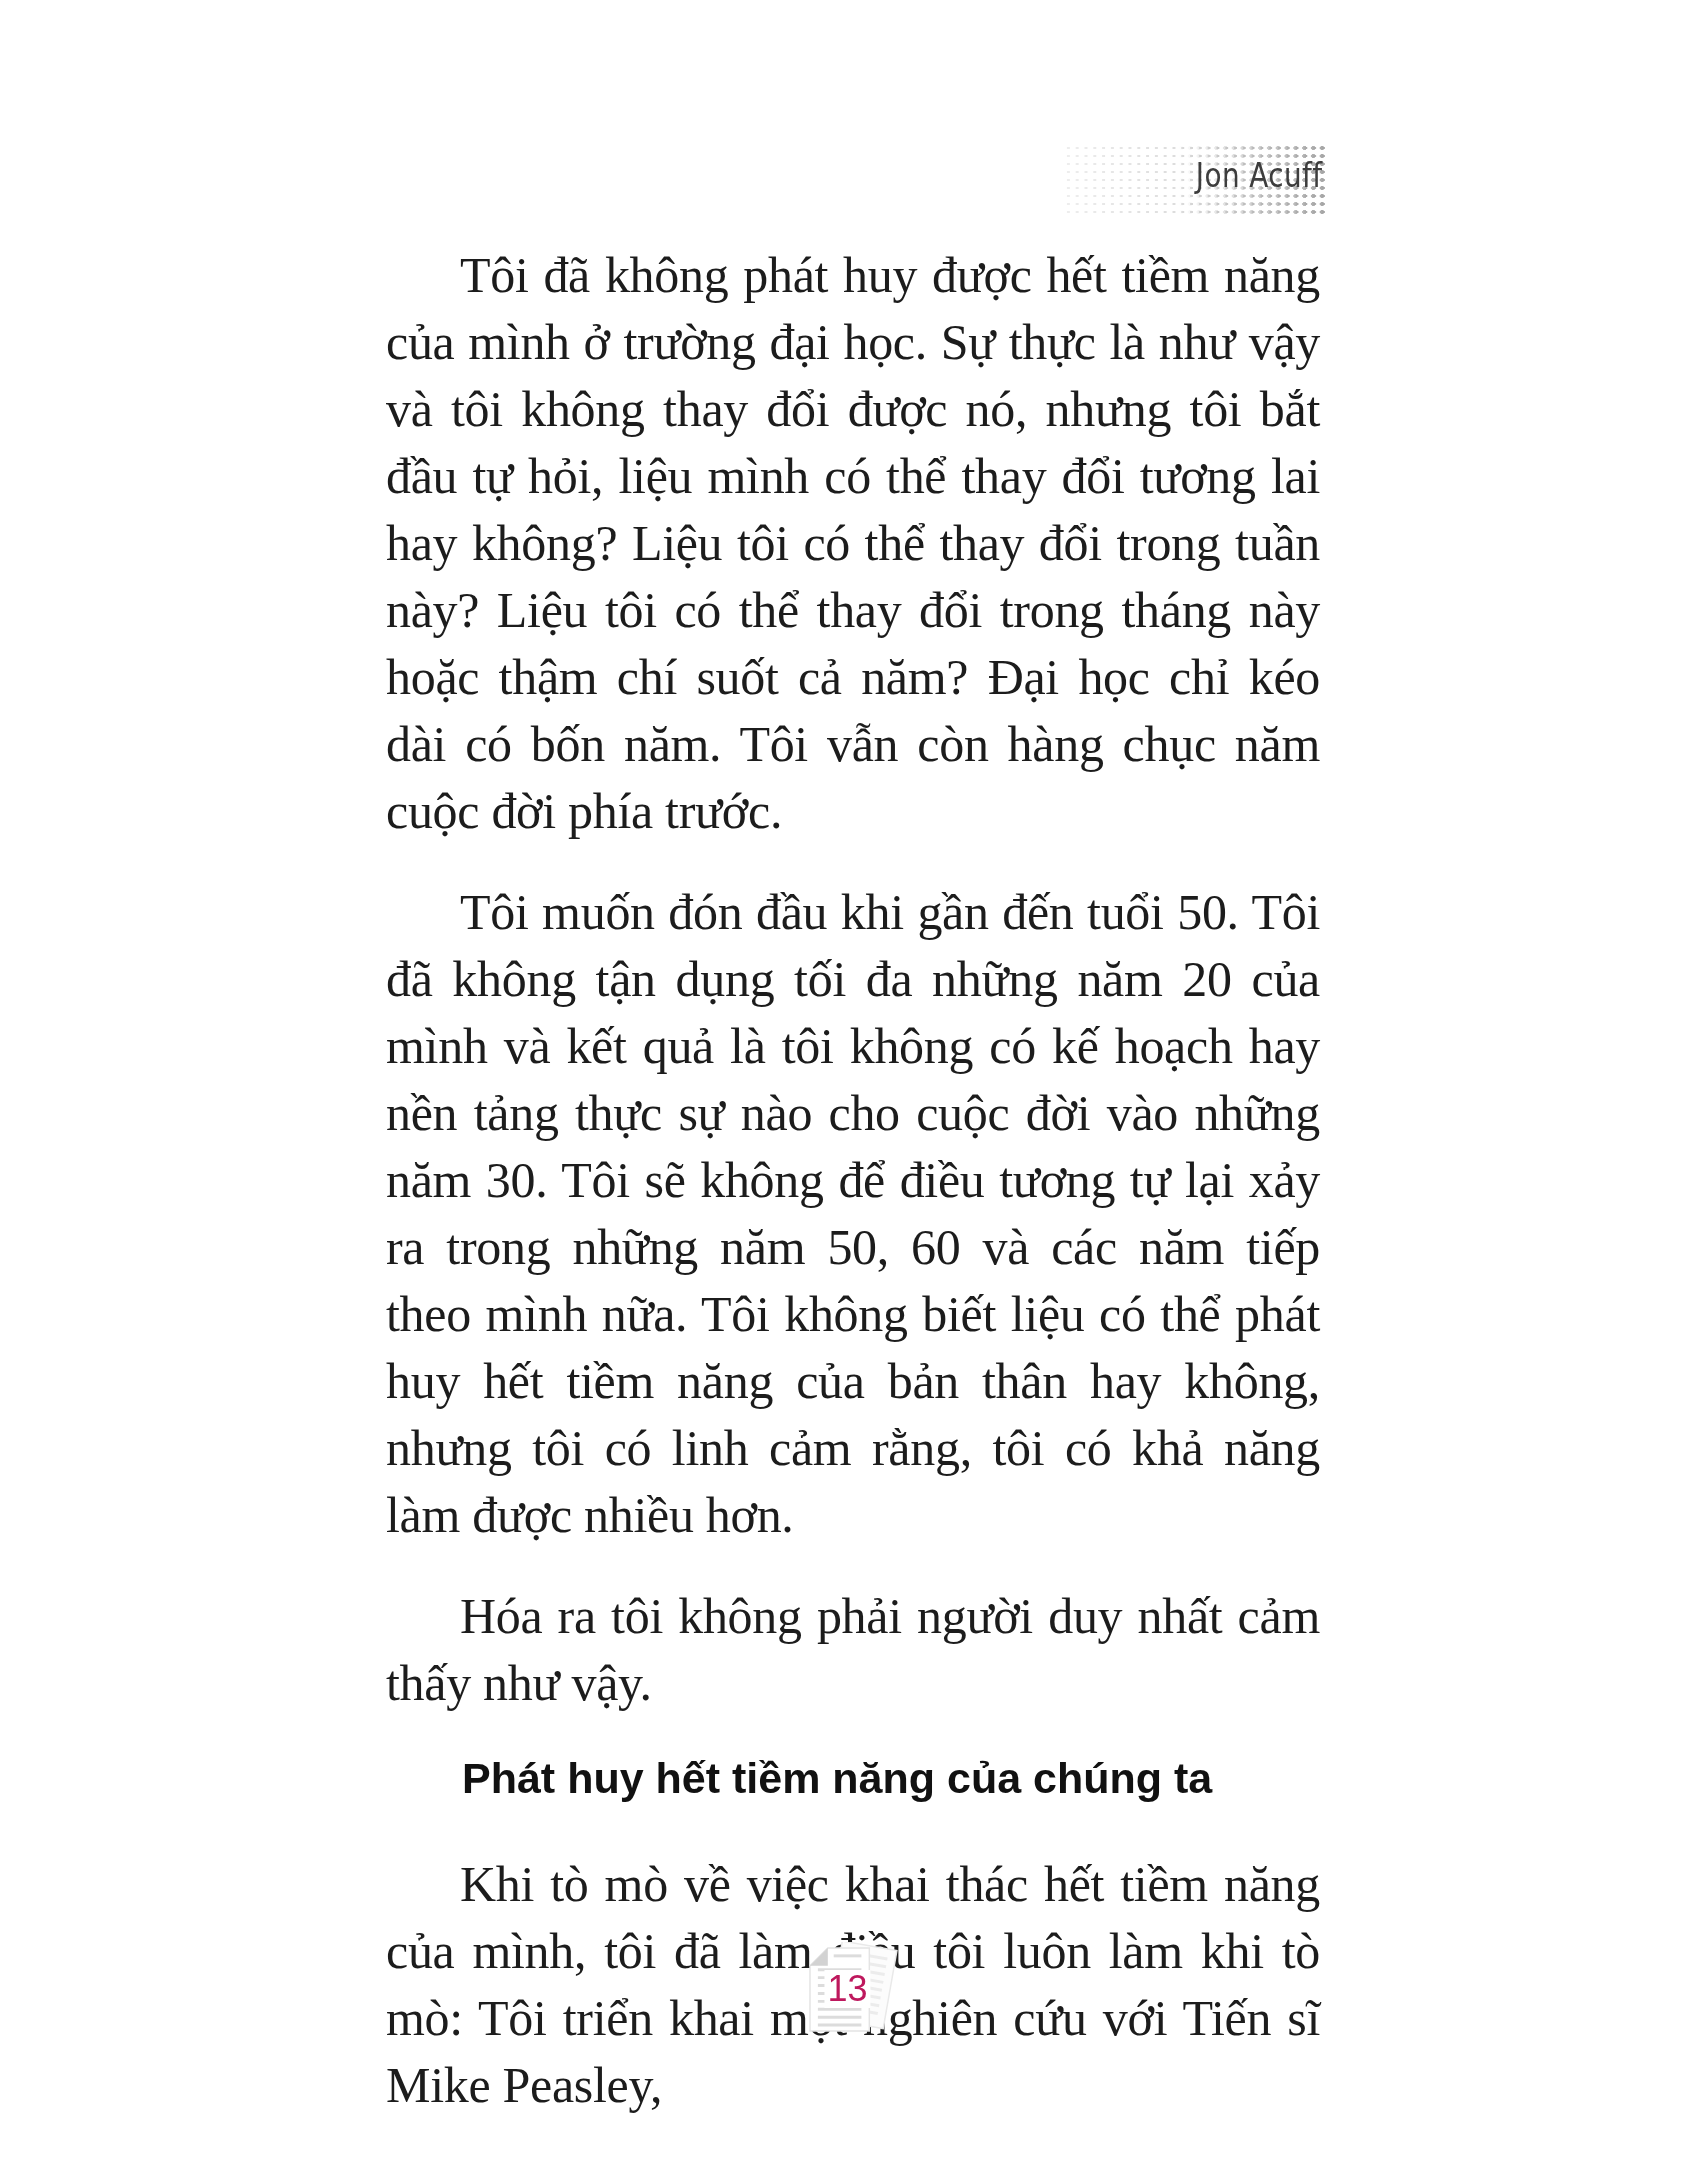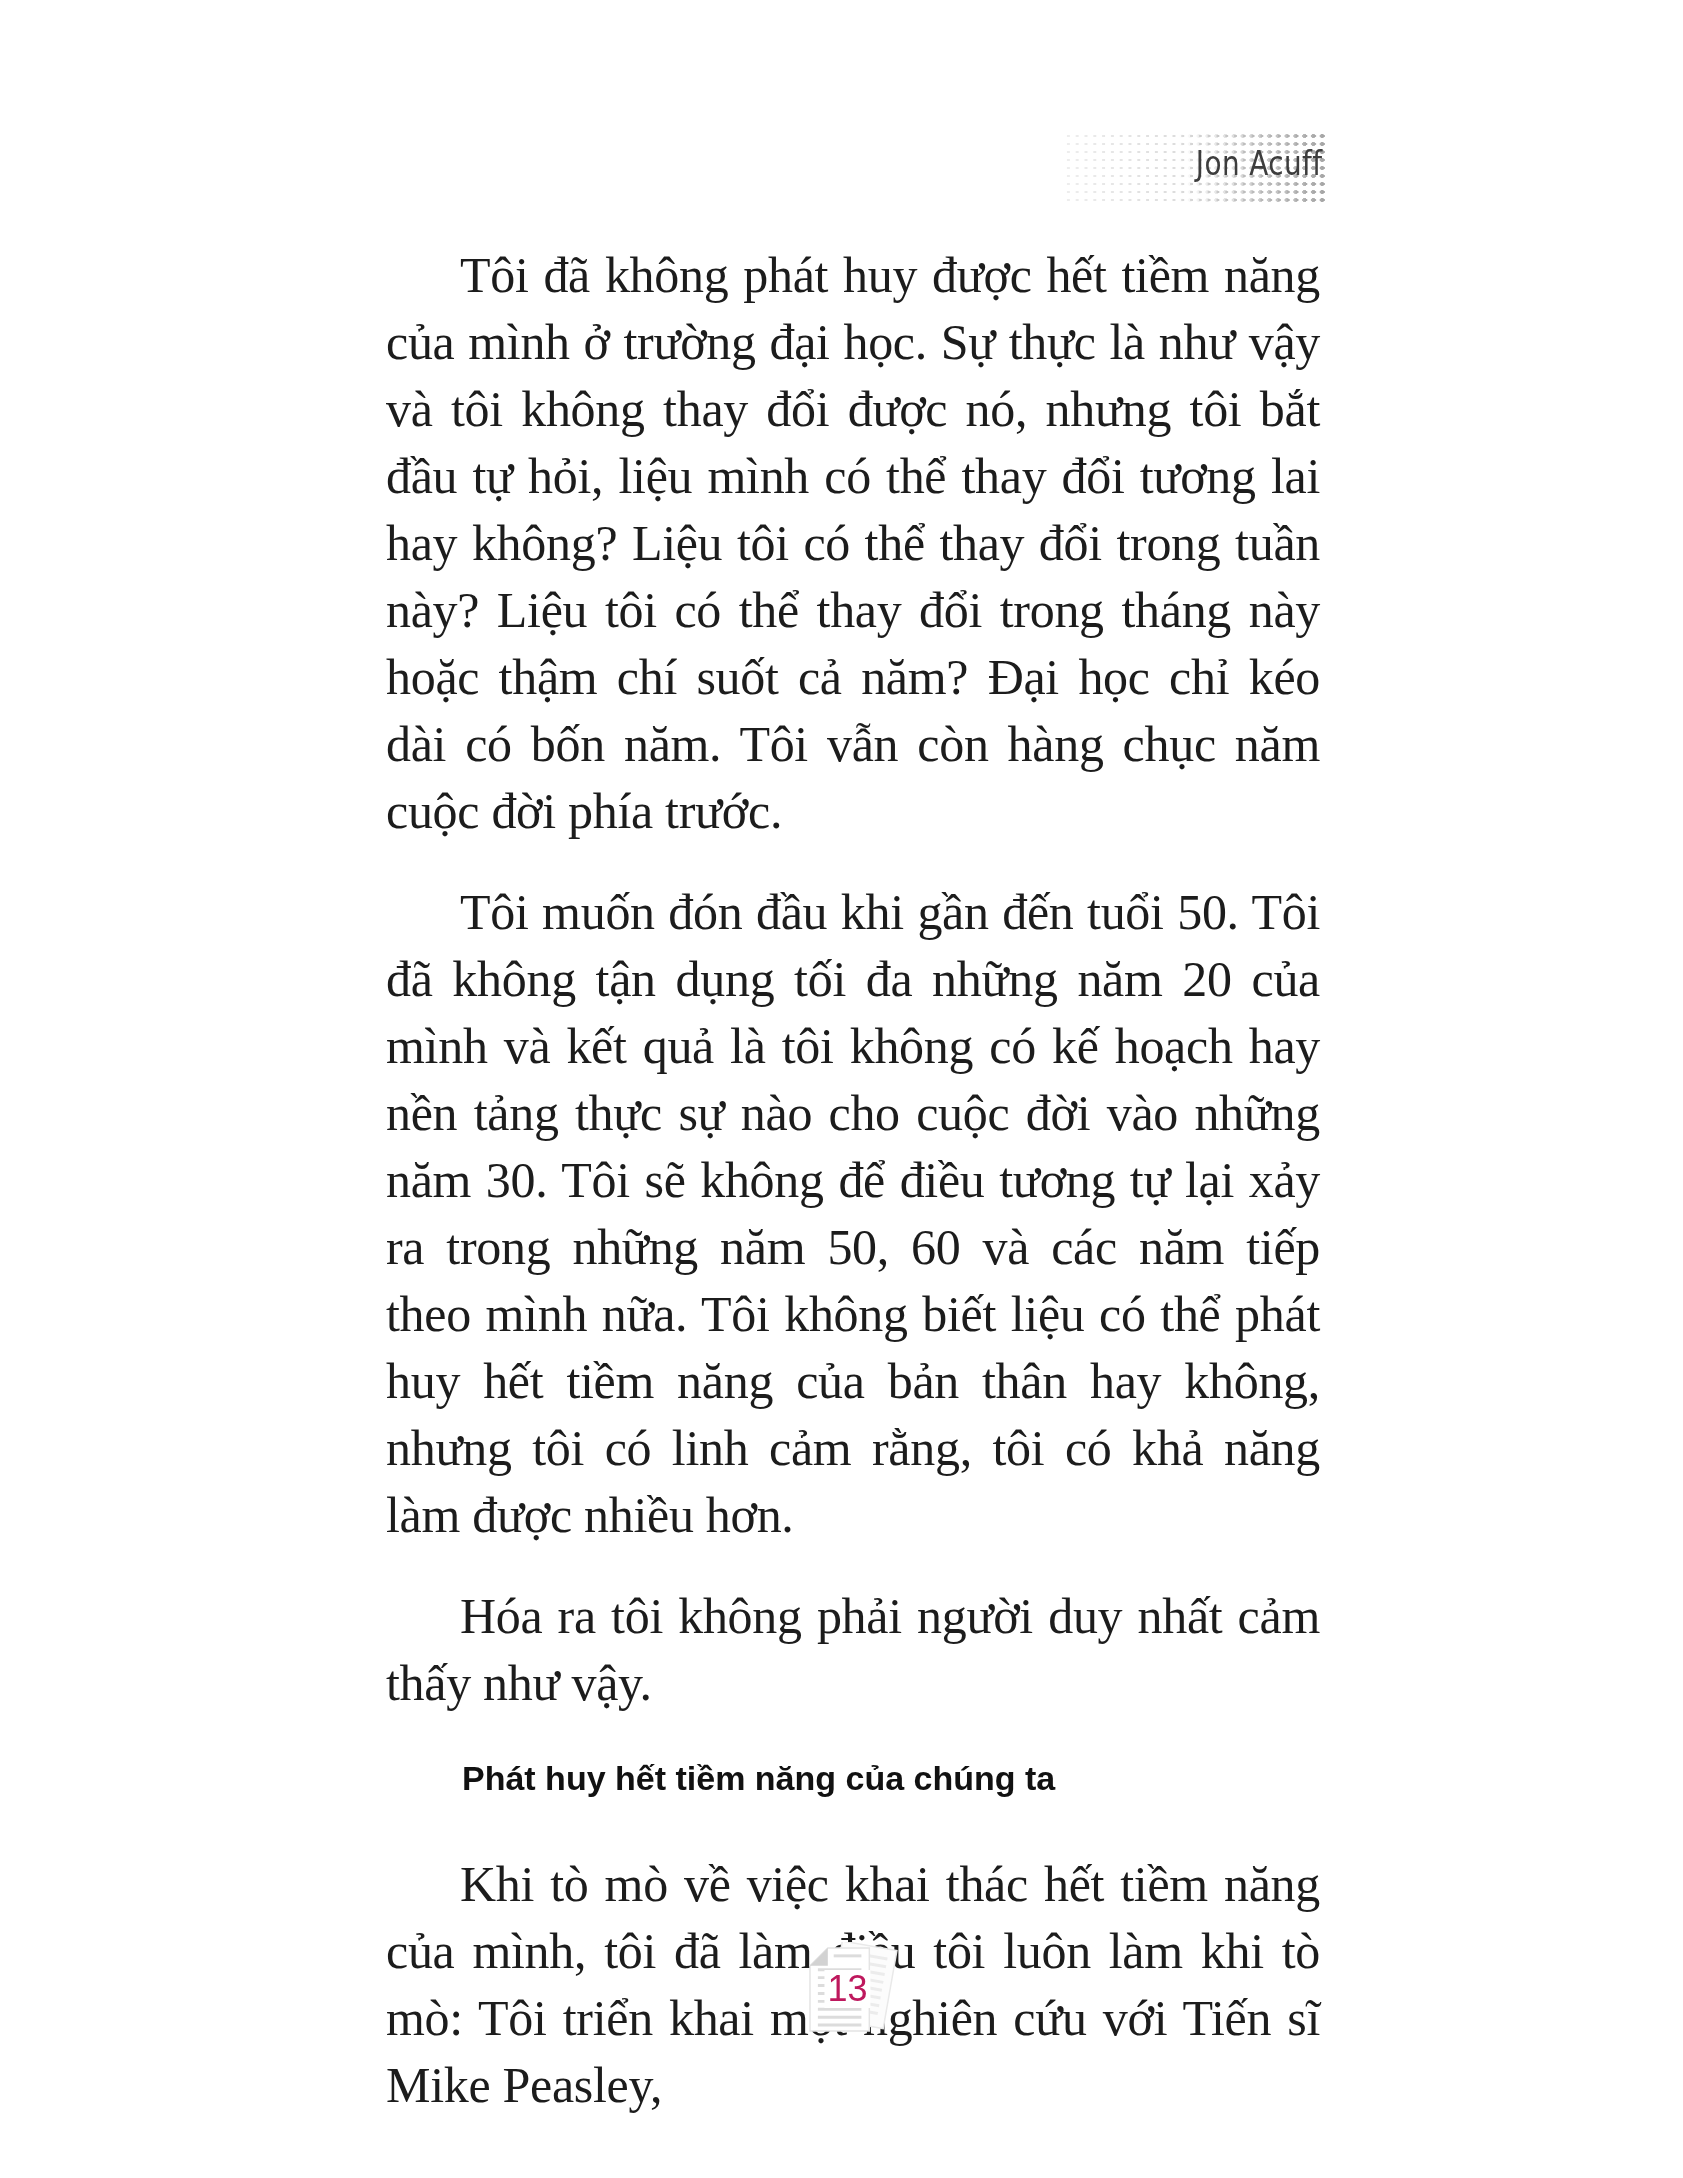--- a/index.html
+++ b/index.html
@@ -17,21 +17,21 @@
     width: 1683px;
     height: 2178px;
     position: relative;
     overflow: hidden;
     font-family: "Liberation Serif", "DejaVu Serif", serif;
     color: var(--text);
   }
   .page { position: absolute; inset: 0; }
 
   
-  .page-header { position: absolute; top: 4px; left: 0; right: 0; height: 208px; margin-left: 44px; }
+  .page-header { position: absolute; top: 16px; left: 0; right: 0; height: 208px; margin-left: 44px; }
   .dots {
     position: absolute;
     top: 128px;
     height: 73px;
     pointer-events: none;
   }
   .dots-small {
     right: 356px;
     width: 263px;
     background-image: radial-gradient(circle, var(--dot) 1.3px, transparent 1.4px);
@@ -73,21 +73,21 @@
     line-height: 67px;
     text-align: justify;
     text-indent: 74px;
     letter-spacing: -0.3px;
     margin-bottom: 34px;
     color: var(--text);
   }
   .section-heading {
     font-family: "Liberation Sans", sans-serif;
     font-weight: bold;
-    font-size: 34px;
+    font-size: 43px;
     line-height: 55px;
     color: var(--heading);
     padding-left: 76px;
     margin-top: 23px;     
     margin-bottom: 45px;
     letter-spacing: 0;
   }
 
   
   .page-footer {

